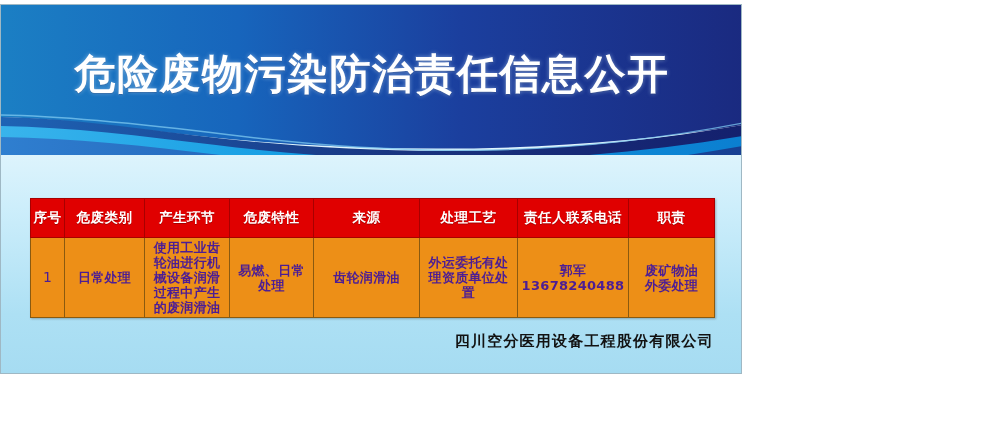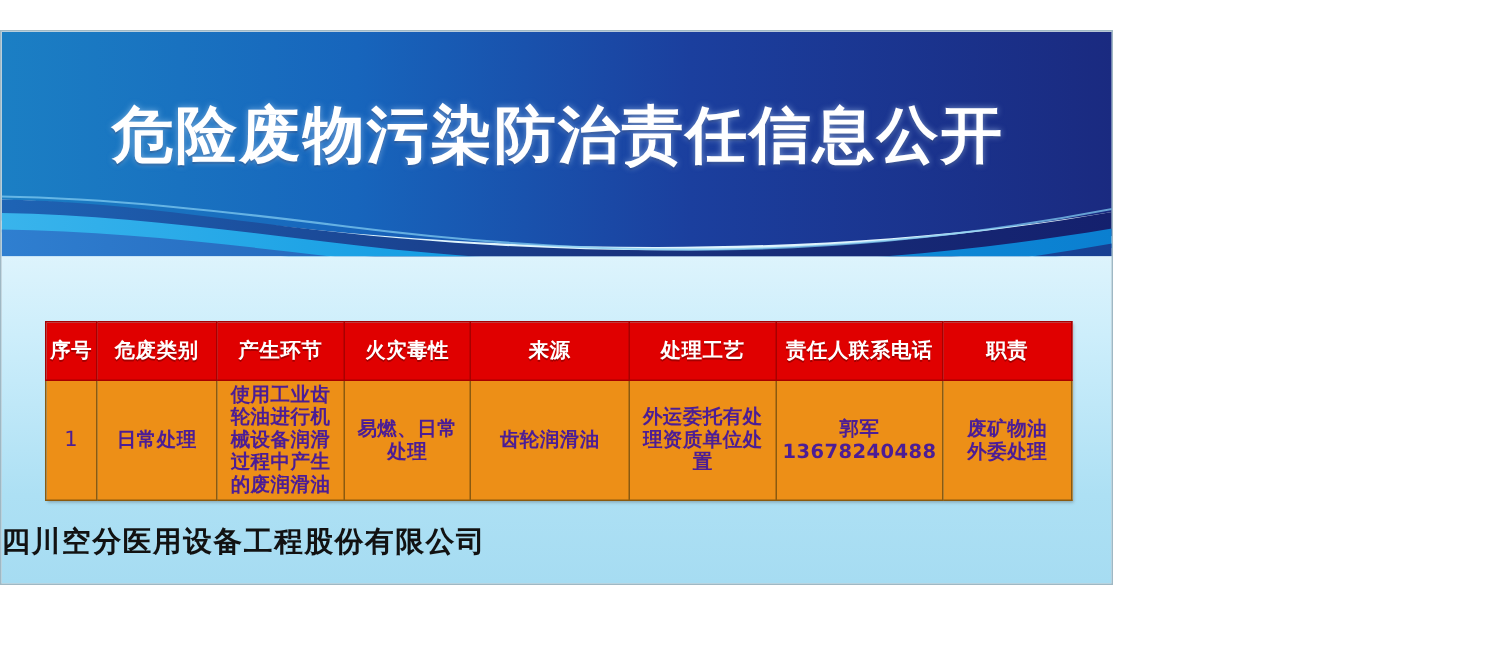--- a/index.html
+++ b/index.html
@@ -10,21 +10,21 @@
   body {
     width: 1000px;
     height: 442px;
     overflow: hidden;
     font-family: "DejaVu Sans", "Liberation Sans", sans-serif;
   }
 
   #poster {
     position: absolute;
     left: 0px;
-    top: 20px;
+    top: 4px;
     width: 742px;
     height: 370px;
     background: linear-gradient(to bottom, #ffffff 0%, #f2fbfe 22%, #cdeefb 55%, #ade0f4 84%, #a6dcf2 100%);
     border: 1px solid #9fb8c4;
     box-sizing: border-box;
     overflow: hidden;
   }
 
   
   #header-band {
@@ -104,23 +104,23 @@
     word-break: break-all;
   }
   .cell-line { display: block; }
 
   
   #company-name {
     position: absolute;
     left: 0;
     top: 327px;
     width: 713px;
-    text-align: left;
+    text-align: right;
     color: #121212;
-    font-size: 19px;
+    font-size: 15px;
     font-weight: bold;
     letter-spacing: 1.2px;
     white-space: nowrap;
     font-family: "DejaVu Sans", "Liberation Sans", sans-serif;
   }
 </style>
 </head>
 <body>
 
 <div id="poster">
@@ -177,21 +177,21 @@
       <col style="width:106px">
       <col style="width:98px">
       <col style="width:111px">
       <col style="width:86px">
     </colgroup>
     <thead>
       <tr>
         <th>序号</th>
         <th>危废类别</th>
         <th>产生环节</th>
-        <th>火灾毒性</th>
+        <th>危废特性</th>
         <th>来源</th>
         <th>处理工艺</th>
         <th>责任人联系电话</th>
         <th>职责</th>
       </tr>
     </thead>
     <tbody>
       <tr>
         <td class="num">1</td>
         <td>日常处理</td>

